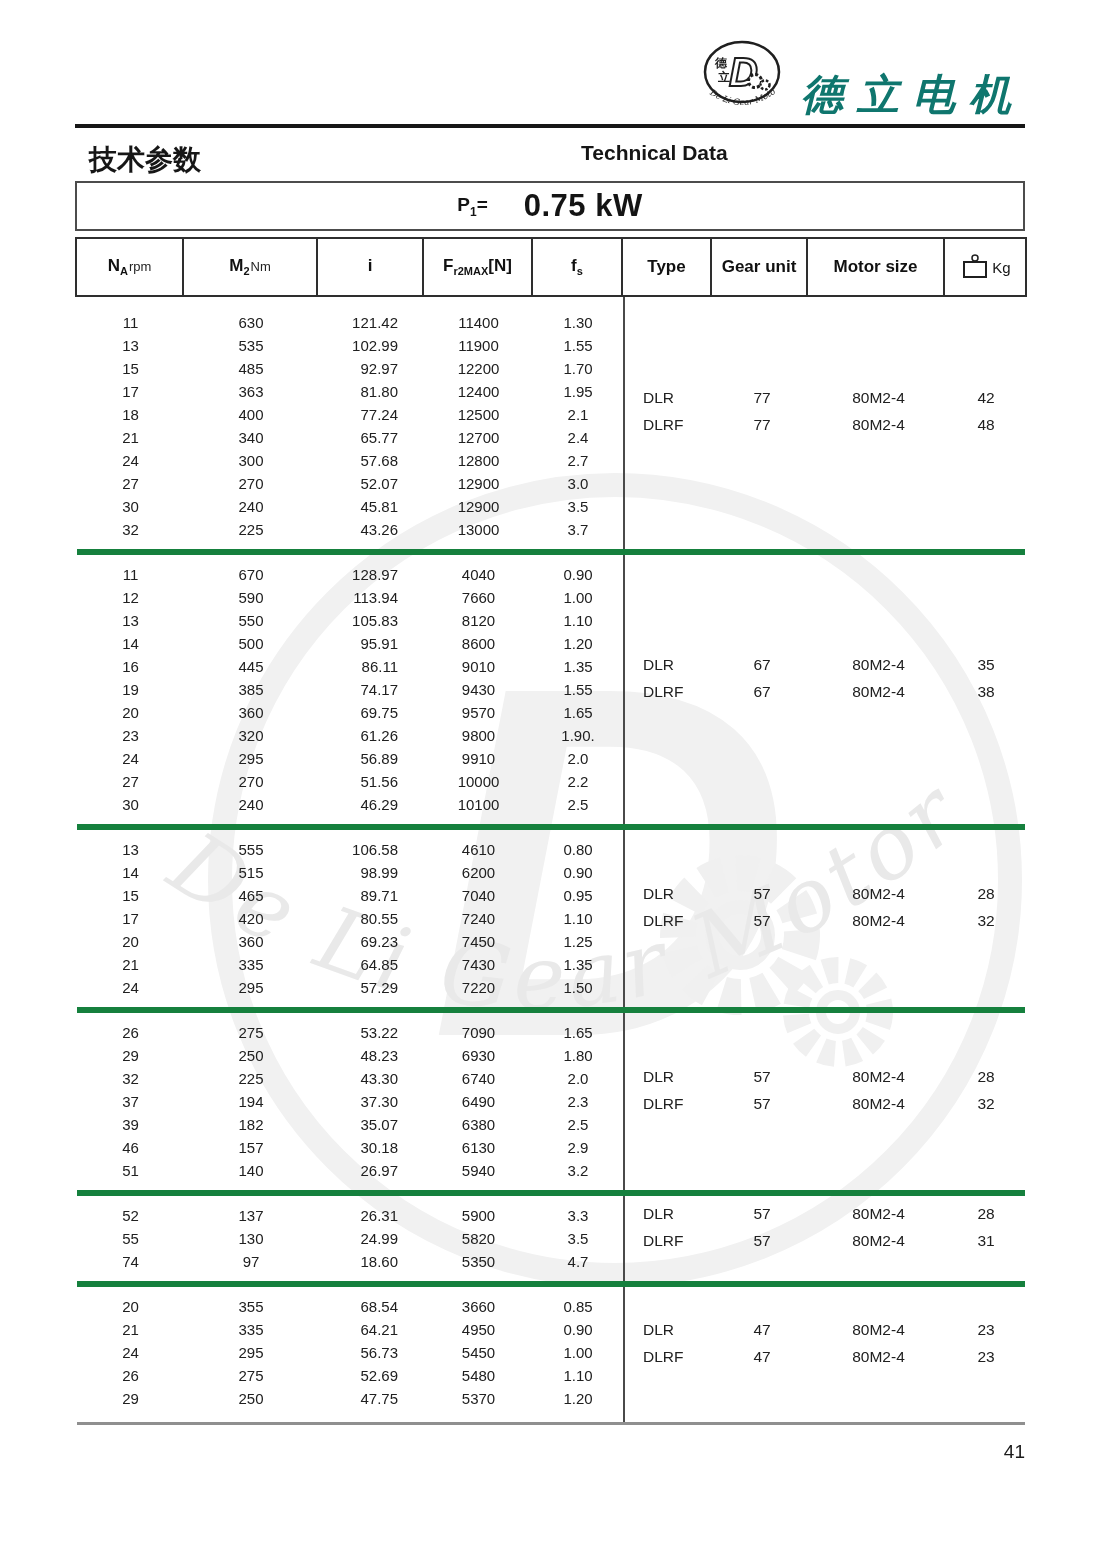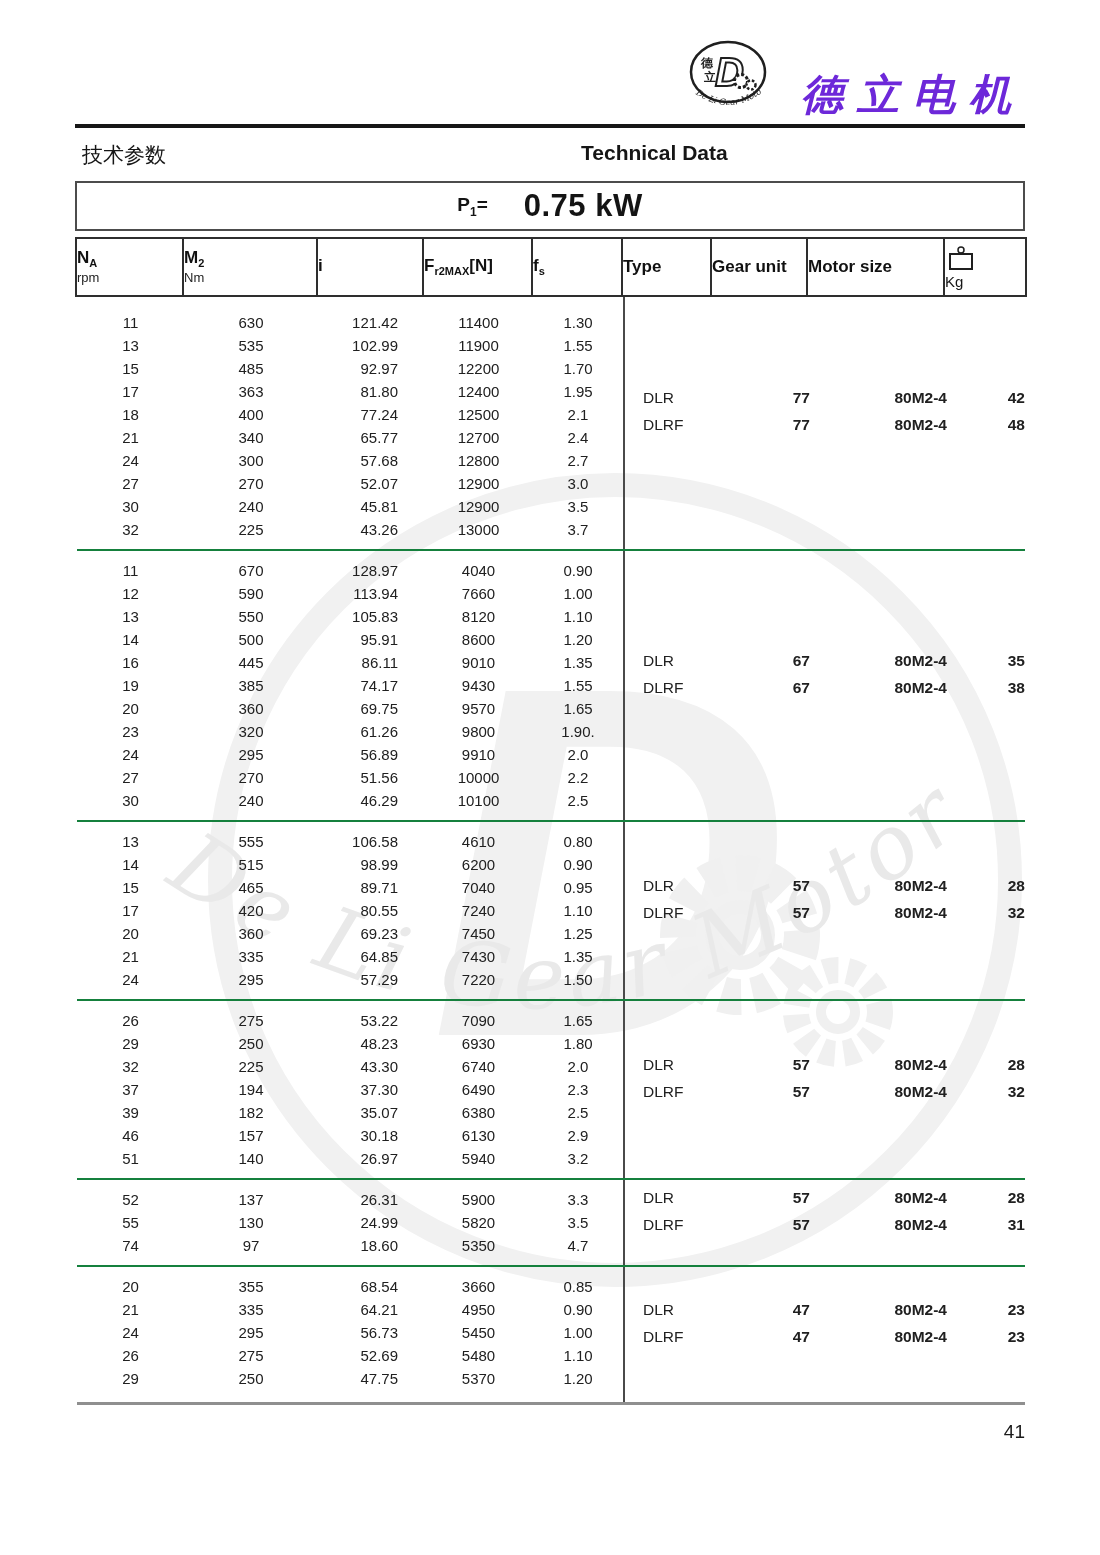--- a/index.html
+++ b/index.html
@@ -7,64 +7,64 @@
     position:relative;width:1100px;height:1555px;margin:0 auto;background:#ffffff;
     overflow:hidden;font-family:"Liberation Sans","DejaVu Sans",sans-serif;color:#1c1c1c;
   }
   
   .wm{position:absolute;left:0;top:0;z-index:0;}
   
   .content{position:absolute;left:75px;top:0;width:950px;z-index:1;}
   .logo-row{height:122px;display:flex;align-items:flex-end;justify-content:flex-end;padding-bottom:2px;}
   .brand-cn{
     font-family:"DejaVu Serif","Liberation Serif",serif;font-weight:bold;font-size:42px;
-    letter-spacing:14px;color:#6d28d9;margin-left:30px;line-height:1;padding-bottom:6px;
+    letter-spacing:14px;color:#0f766e;margin-left:16px;line-height:1;padding-bottom:6px;
     font-style:italic;
   }
   .top-rule{border-top:4px solid #161616;height:0;}
   .titles{position:relative;height:40px;margin-top:13px;}
-  .title-cn{position:absolute;left:7px;top:0;font-size:21px;font-weight:normal;color:#161616;}
+  .title-cn{position:absolute;left:14px;top:0;font-size:28px;font-weight:bold;color:#161616;}
   .title-en{position:absolute;left:506px;top:0;font-size:21px;font-weight:bold;color:#161616;}
   .pbox{
     height:50px;border:2px solid #4c4c4c;display:flex;align-items:baseline;justify-content:center;
     background:transparent;margin-bottom:6px;padding-top:0;box-sizing:border-box;
     align-items:center;
   }
   .pbox .p-small{font-size:19px;font-weight:bold;color:#141414;}
   .pbox sub{font-size:12px;font-weight:bold;}
   .pbox .p-big{font-size:31px;font-weight:bold;color:#141414;letter-spacing:0.5px;margin-left:36px;}
   
   .table-wrap{width:952px;}
   .thead{
     display:grid;grid-template-columns:107px 134px 106px 109px 90px 89px 96px 137px 80px;
     border:2px solid #2e2e2e;box-sizing:content-box;height:56px;
   }
   .th{
-    border-right:2px solid #2e2e2e;display:flex;flex-direction:column;align-items:flex-start;
+    border-right:2px solid #2e2e2e;display:flex;flex-direction:row;align-items:center;
     justify-content:center;gap:1px;background:transparent;
   }
   .th:last-child{border-right:none;}
   .th-main{font-size:17px;font-weight:bold;color:#111;line-height:1.1;}
   .th-main sub{font-size:11px;font-weight:bold;}
   .th-unit{font-size:13px;color:#222;line-height:1.1;}
   .th-unit:empty{display:none;}
   .kg-label{font-size:15px;color:#161616;line-height:1;}
   
   .tbody{padding-left:2px;width:948px;}
-  .group{position:relative;border-bottom:2px solid #15803d;padding:8px 0;}
+  .group{position:relative;border-bottom:6px solid #15803d;padding:8px 0;}
   .group:first-child{padding-top:14px;}
   .group:last-child{border-bottom:3px solid #8f8f8f;padding-bottom:12px;}
   .group .vline{position:absolute;left:546px;top:0;bottom:0;width:2px;background:#4a4a4a;}
   .row{display:grid;grid-template-columns:107px 134px 106px 109px 90px;height:23px;line-height:23px;font-size:15px;color:#202020;}
   .c-na,.c-m2,.c-fr,.c-fs{text-align:center;}
   .c-i{text-align:right;padding-right:26px;}
   .variants{position:absolute;left:548px;width:400px;top:calc(50% - 12px);transform:translateY(-50%);}
   .vline-row{display:grid;grid-template-columns:89px 96px 137px 78px;height:27px;line-height:27px;font-size:15.5px;color:#202020;}
   .v-type{padding-left:18px;text-align:left;}
-  .v-gear,.v-motor,.v-kg{text-align:right;font-weight:bold;}
+  .v-gear,.v-motor,.v-kg{text-align:center;}
   
   .footer{margin-top:16px;text-align:right;font-size:19px;color:#1a1a1a;}
 </style>
 </head>
 <body>
 
 <div class="page">
 
   <svg class="wm" width="1100" height="1555" viewBox="0 0 1100 1555" aria-hidden="true">
     <circle cx="615" cy="880" r="395" fill="none" stroke="#f1f1f1" stroke-width="24"></circle>

